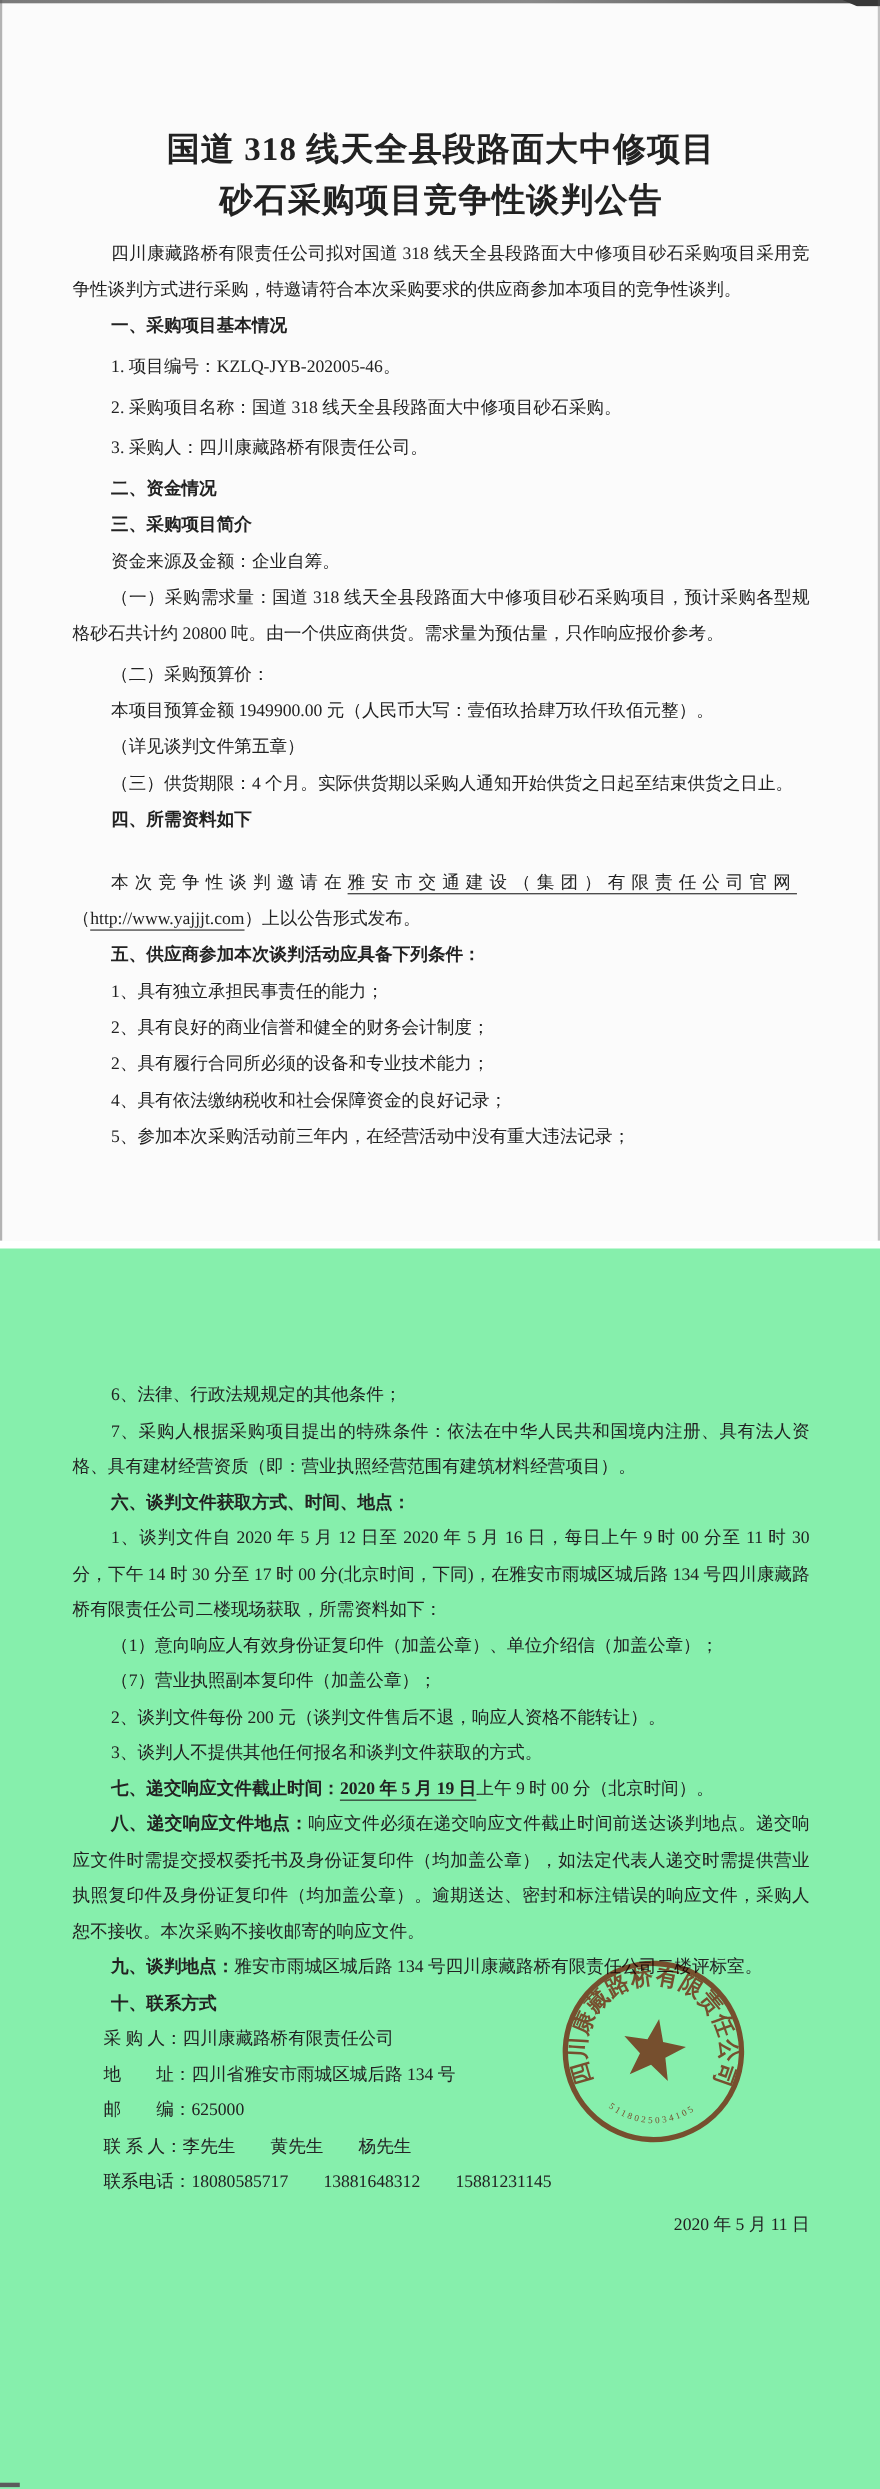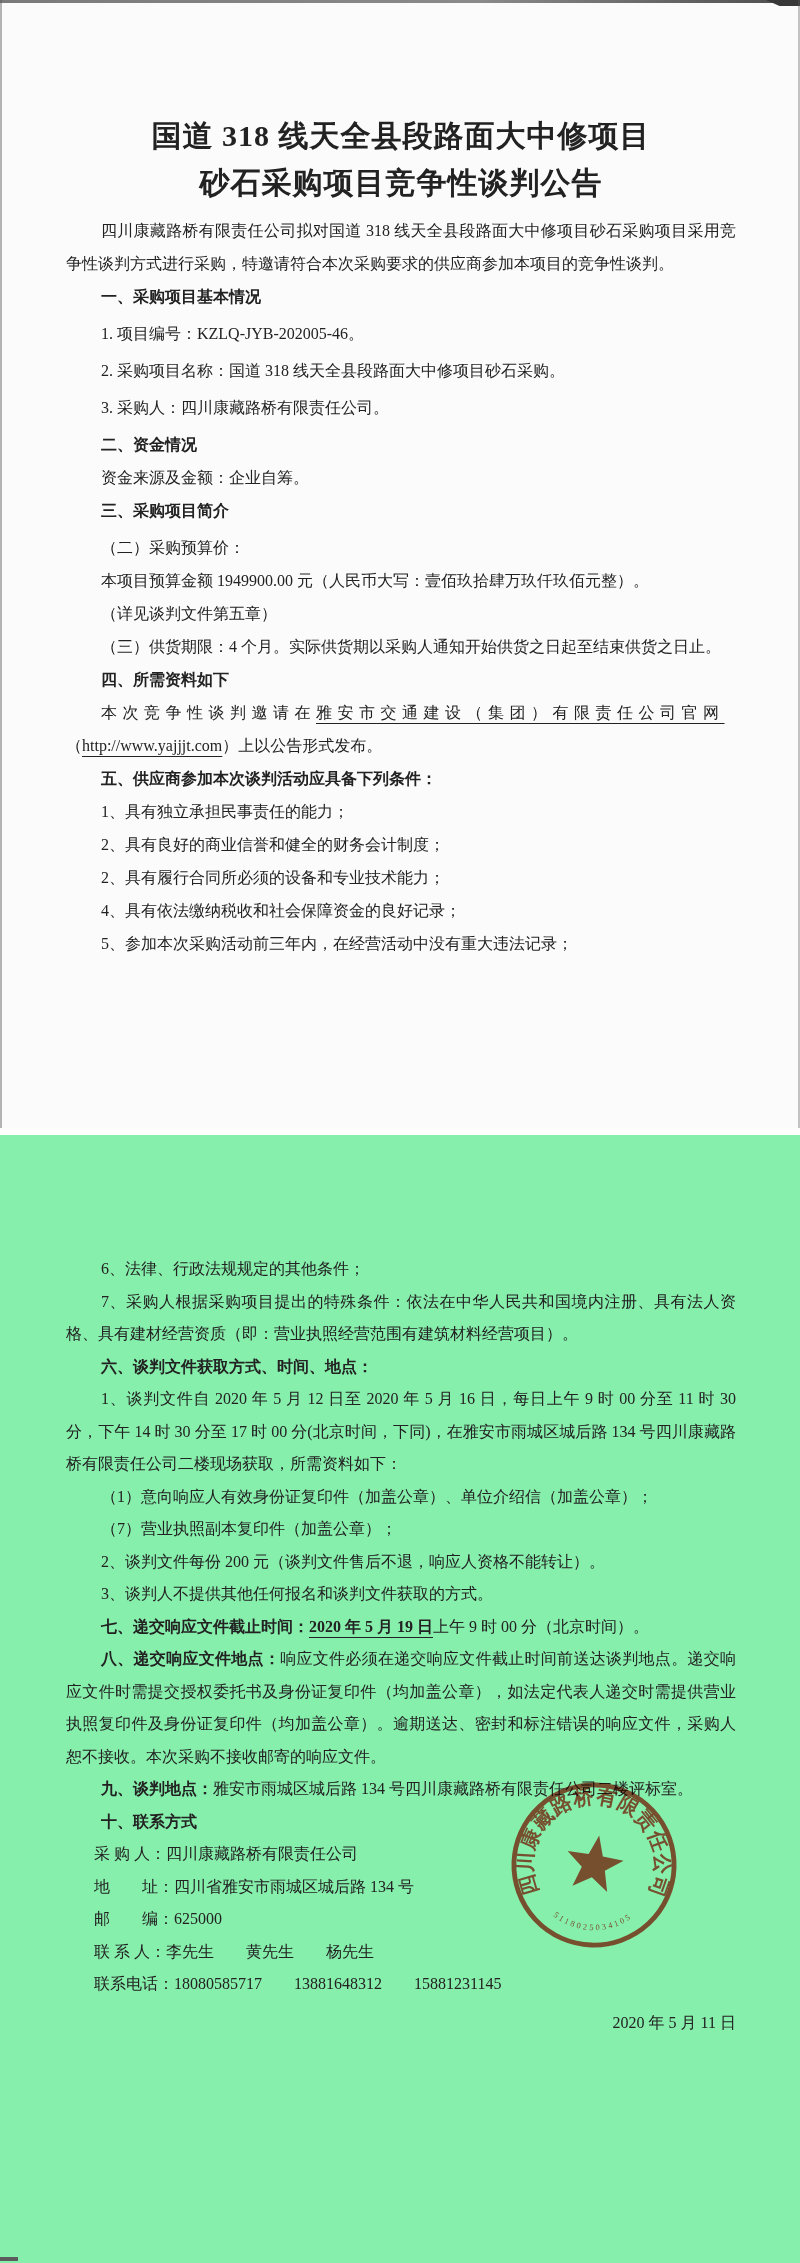--- a/index.html
+++ b/index.html
@@ -19,21 +19,21 @@
   .edge-bottom-mark { position: absolute; bottom: 2px; left: 0; width: 18px; height: 4px; background: #5c5c5c; }
 
   .para { margin: 0; font-size: 16px; line-height: 33px; text-align: justify;
           text-indent: 35px; word-break: break-all; }
   .page2 .para { line-height: 32.5px; }
   .title { text-align: center; font-weight: bold; font-size: 30px; line-height: 47px;
            text-indent: 0; letter-spacing: 1px; }
   .title-last { margin-bottom: 8px; }
   .gap { margin-top: 4px; }
   .noindent { text-indent: 0; }
-  .spread { letter-spacing: 5.5px; }
+  .spread { letter-spacing: 5.5px; margin-top: 24px; }
   .contact { text-indent: 28px; }
   .date { text-align: right; text-indent: 0; margin-top: 6px; }
   .u { text-decoration: underline; text-underline-offset: 5px; text-decoration-thickness: 1px; }
   .b { font-weight: bold; }
 
   .seal { position: absolute; left: 506px; top: 642px; width: 176px; height: 176px;
           mix-blend-mode: multiply; opacity: 0.88; transform: rotate(2deg); }
   .seal svg { width: 100%; height: 100%; }
 </style>
 </head>
@@ -46,22 +46,23 @@
   <div class="edge-right"></div>
   <div id="page1-content">
       <p class="para title"><span>国道 318 线天全县段路面大中修项目</span></p>
       <p class="para title title-last"><span>砂石采购项目竞争性谈判公告</span></p>
       <p class="para"><span>四川康藏路桥有限责任公司拟对国道 318 线天全县段路面大中修项目砂石采购项目采用竞争性谈判方式进行采购，特邀请符合本次采购要求的供应商参加本项目的竞争性谈判。</span></p>
       <p class="para"><span class="b">一、采购项目基本情况</span></p>
       <p class="para gap"><span>1. 项目编号：KZLQ-JYB-202005-46。</span></p>
       <p class="para gap"><span>2. 采购项目名称：国道 318 线天全县段路面大中修项目砂石采购。</span></p>
       <p class="para gap"><span>3. 采购人：四川康藏路桥有限责任公司。</span></p>
       <p class="para gap"><span class="b">二、资金情况</span></p>
+      <p class="para"><span class="b">三、采购项目简介</span></p>
       <p class="para"><span>资金来源及金额：企业自筹。</span></p>
-      <p class="para"><span class="b">三、采购项目简介</span></p>
+      <p class="para"><span>（一）采购需求量：国道 318 线天全县段路面大中修项目砂石采购项目，预计采购各型规格砂石共计约 20800 吨。由一个供应商供货。需求量为预估量，只作响应报价参考。</span></p>
       <p class="para gap"><span>（二）采购预算价：</span></p>
       <p class="para"><span>本项目预算金额 1949900.00 元（人民币大写：壹佰玖拾肆万玖仟玖佰元整）。</span></p>
       <p class="para"><span>（详见谈判文件第五章）</span></p>
       <p class="para"><span>（三）供货期限：4 个月。实际供货期以采购人通知开始供货之日起至结束供货之日止。</span></p>
       <p class="para"><span class="b">四、所需资料如下</span></p>
       <p class="para spread"><span>本次竞争性谈判邀请在</span><span class="u">雅安市交通建设（集团）有限责任公司官网</span></p>
       <p class="para noindent"><span>（</span><span class="u">http://www.yajjjt.com</span><span>）上以公告形式发布。</span></p>
       <p class="para"><span class="b">五、供应商参加本次谈判活动应具备下列条件：</span></p>
       <p class="para"><span>1、具有独立承担民事责任的能力；</span></p>
       <p class="para"><span>2、具有良好的商业信誉和健全的财务会计制度；</span></p>

